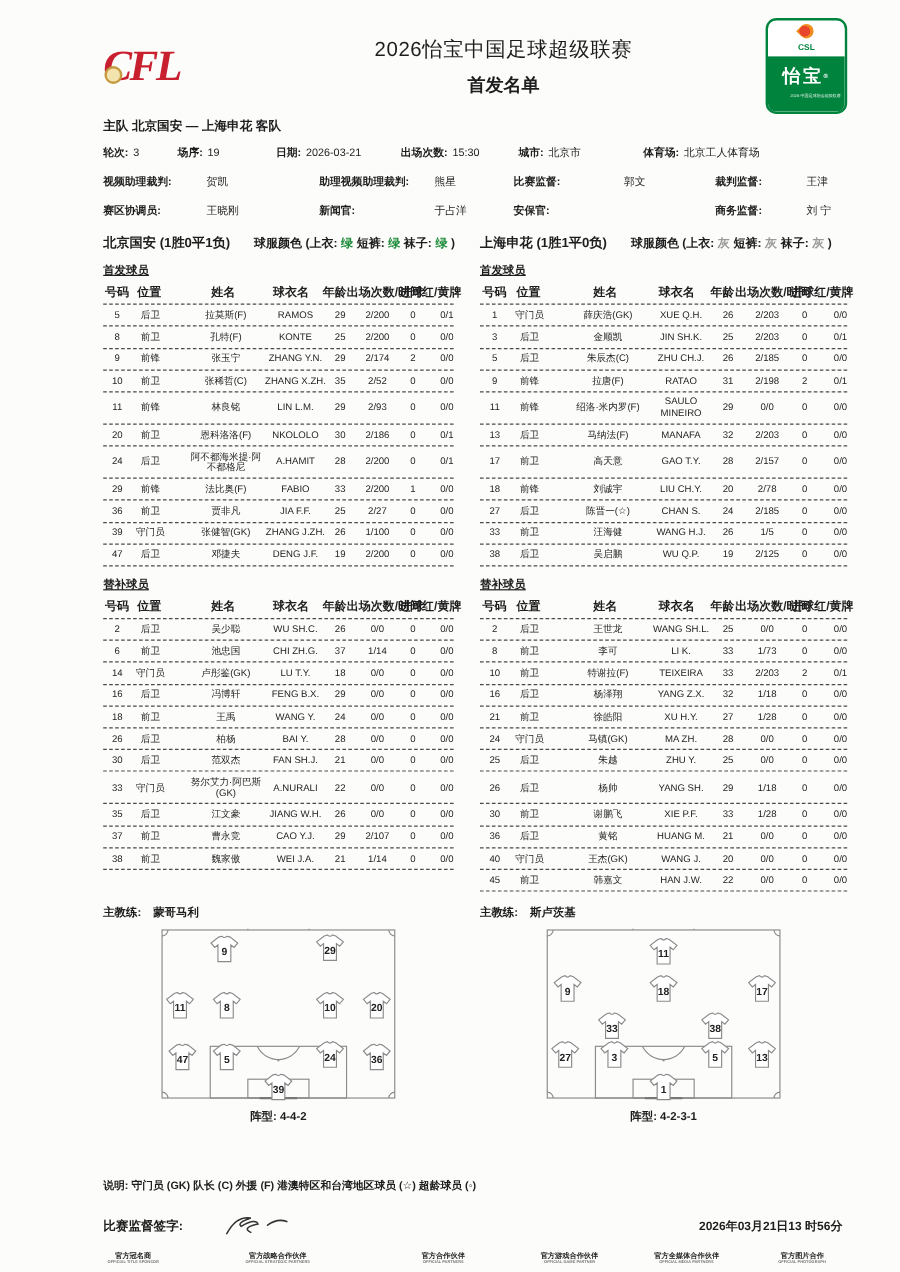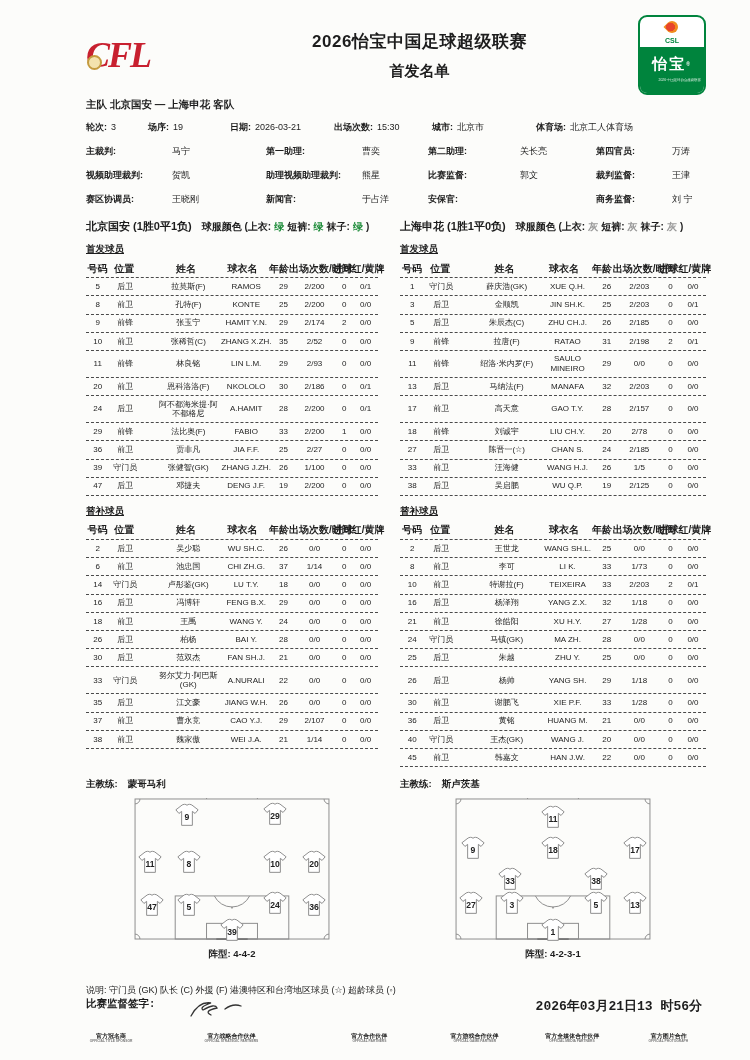--- a/index.html
+++ b/index.html
@@ -6,21 +6,21 @@
   .page{position:relative;width:750px;height:1060px;background:#fcfcfa;overflow:hidden;
         font-family:"Liberation Sans","DejaVu Sans",sans-serif;color:#1d1d1d;}
   .content{padding:12px 44px 0 86px;}
 
   
   .hdr{display:grid;grid-template-columns:125px 1fr 78px;align-items:center;height:86px;}
   .cfl{font-family:"Liberation Serif","DejaVu Serif",serif;font-style:italic;font-weight:800;
        font-size:36px;color:#c8202f;letter-spacing:-2px;position:relative;line-height:1;}
   .cfl::before{content:'';position:absolute;left:1px;bottom:3px;width:11px;height:11px;
        border:2px solid #c49b3f;border-radius:50%;background:#f3e3ae;}
-  .t1{font-size:17px;font-weight:700;text-align:center;letter-spacing:.5px;}
+  .t1{font-size:17px;font-weight:400;text-align:center;letter-spacing:.5px;}
   .t2{font-size:15px;font-weight:800;text-align:center;margin-top:9px;}
   .badge{width:64px;height:76px;border:2px solid #00843d;border-radius:9px;overflow:hidden;
        background:#fff;justify-self:end;display:flex;flex-direction:column;}
   .badge-top{height:28px;text-align:center;padding-top:2px;}
   .flame{display:inline-block;width:12px;height:12px;border-radius:50% 50% 50% 0;
        background:radial-gradient(circle at 42% 58%,#e8452c 0 45%,#f08c1e 46% 100%);transform:rotate(45deg);}
   .badge-csl{display:block;font-size:7px;font-weight:800;color:#00843d;line-height:7px;}
   .badge-green{flex:1;background:#00843d;color:#fff;text-align:center;display:flex;flex-direction:column;justify-content:center;}
   .badge-brand{font-size:15px;font-weight:800;letter-spacing:2px;line-height:16px;}
   .badge-reg{font-size:5px;vertical-align:top;}
@@ -28,44 +28,44 @@
 
   .match-line{font-size:10.5px;font-weight:800;margin-top:0px;}
   .meta{margin-top:9px;font-size:9px;display:grid;grid-template-columns:62px 82px 104px 98px 104px auto;}
   .meta .lbl{font-weight:600;margin-right:4px;}
   .off-row{display:grid;grid-template-columns:86px 94px 96px 66px 92px 76px 76px auto;font-size:9px;margin-top:11px;}
   .off-row .lbl{font-weight:600;}
   .off-row .val{font-weight:500;}
 
   .twocol{display:grid;grid-template-columns:292px 306px;column-gap:22px;}
   .team-heads{margin-top:13px;}
-  .thead-line{display:flex;align-items:flex-end;gap:10px;white-space:nowrap;}
+  .thead-line{display:flex;align-items:flex-end;gap:20px;white-space:nowrap;}
   .tname{font-size:11px;font-weight:800;}
   .kit{font-size:10px;font-weight:700;}
   .kit .kv{margin:0 3px;}
 
   .sec-label{font-size:9.5px;font-weight:800;margin:9px 0 4px;text-decoration:underline;}
   .trow{display:flex;align-items:center;border-bottom:1px dashed #4a4a4a;min-height:15.2px;padding:1px 0;font-size:8px;}
   .trow.tall{min-height:24px;}
   .trow.head{font-weight:800;font-size:10px;white-space:nowrap;}
   .cell{text-align:center;line-height:1.2;}
   .c0{width:8.5%;}.c1{width:11.5%;}.c2{width:22.5%;margin-left:16px;}.c3{width:19.5%;}.c4{width:7.5%;}
-  .c5{width:15%;}.c6{width:6.5%;}.c7{width:9%;}
+  .c5{width:15%;}.c6{width:6.5%;}.c7{width:9%;text-align:right;}
 
   .coach-row{margin-top:11px;font-size:9.5px;font-weight:800;display:flex;gap:10px;}
   .pitch-wrap{position:relative;width:196px;height:142px;margin:7px auto 0;}
   .pitch-svg{position:absolute;left:0;top:0;width:196px;height:142px;}
   .shirt{position:absolute;width:25px;height:23px;transform:translate(-50%,-50%);}
   .formation-line{text-align:center;font-size:9.5px;font-weight:600;margin-top:8px;}
 
-  .legend{margin-top:23px;font-size:9px;font-weight:400;}
-  .sign-row{display:flex;height:28px;font-family:Liberation Mono, monospace;}
+  .legend{margin-top:45px;font-size:9px;font-weight:700;}
+  .sign-row{margin-top:13px;display:flex;align-items:center;height:28px;}
   .sign-label{font-size:10.5px;font-weight:800;}
   .sign-svg{margin-left:26px;}
-  .sign-date{margin-left:auto;font-size:13px;font-weight:800;margin-right:4px;}
+  .sign-date{margin-left:auto;font-size:10px;font-weight:800;margin-right:4px;}
 
   .footer{margin:8px 0 0 -24px;display:flex;align-items:flex-start;}
   .fgroup{display:flex;flex-direction:column;}
   .fgroup:nth-child(1){width:118px;}.fgroup:nth-child(2){width:172px;}
   .fgroup:nth-child(3){width:160px;}.fgroup:nth-child(4){width:86px;}
   .fgroup:nth-child(5){width:142px;}.fgroup:nth-child(6){width:90px;}
   .flabel{text-align:center;font-size:6px;font-weight:800;color:#222;line-height:6px;}
   .fsub{display:block;font-size:6px;font-weight:600;color:#777;transform:scale(.55);transform-origin:center top;white-space:nowrap;}
 </style>
 </head>
@@ -97,30 +97,20 @@
     <div class="match-line">主队 北京国安 — 上海申花 客队</div>
     <div class="meta" id="meta">
         <div class="meta-item"><span class="lbl">轮次:</span><span class="val">3</span></div>
         <div class="meta-item"><span class="lbl">场序:</span><span class="val">19</span></div>
         <div class="meta-item"><span class="lbl">日期:</span><span class="val">2026-03-21</span></div>
         <div class="meta-item"><span class="lbl">出场次数:</span><span class="val">15:30</span></div>
         <div class="meta-item"><span class="lbl">城市:</span><span class="val">北京市</span></div>
         <div class="meta-item"><span class="lbl">体育场:</span><span class="val">北京工人体育场</span></div>
       </div>
     <div id="officials">
-        <div class="off-row">
-          <span class="lbl">主裁判:</span>
-          <span class="val">马宁</span>
-          <span class="lbl">第一助理:</span>
-          <span class="val">曹奕</span>
-          <span class="lbl">第二助理:</span>
-          <span class="val">关长亮</span>
-          <span class="lbl">第四官员:</span>
-          <span class="val">万涛</span>
-        </div>
         <div class="off-row">
           <span class="lbl">视频助理裁判:</span>
           <span class="val">贺凯</span>
           <span class="lbl">助理视频助理裁判:</span>
           <span class="val">熊星</span>
           <span class="lbl">比赛监督:</span>
           <span class="val">郭文</span>
           <span class="lbl">裁判监督:</span>
           <span class="val">王津</span>
         </div>
@@ -178,21 +168,21 @@
               <div class="cell c3">KONTE</div>
               <div class="cell c4">25</div>
               <div class="cell c5">2/200</div>
               <div class="cell c6">0</div>
               <div class="cell c7">0/0</div>
             </div>
             <div class="trow">
               <div class="cell c0">9</div>
               <div class="cell c1">前锋</div>
               <div class="cell c2">张玉宁</div>
-              <div class="cell c3">HAMIT Y.N.</div>
+              <div class="cell c3">ZHANG Y.N.</div>
               <div class="cell c4">29</div>
               <div class="cell c5">2/174</div>
               <div class="cell c6">2</div>
               <div class="cell c7">0/0</div>
             </div>
             <div class="trow">
               <div class="cell c0">10</div>
               <div class="cell c1">前卫</div>
               <div class="cell c2">张稀哲(C)</div>
               <div class="cell c3">ZHANG X.ZH.</div>

